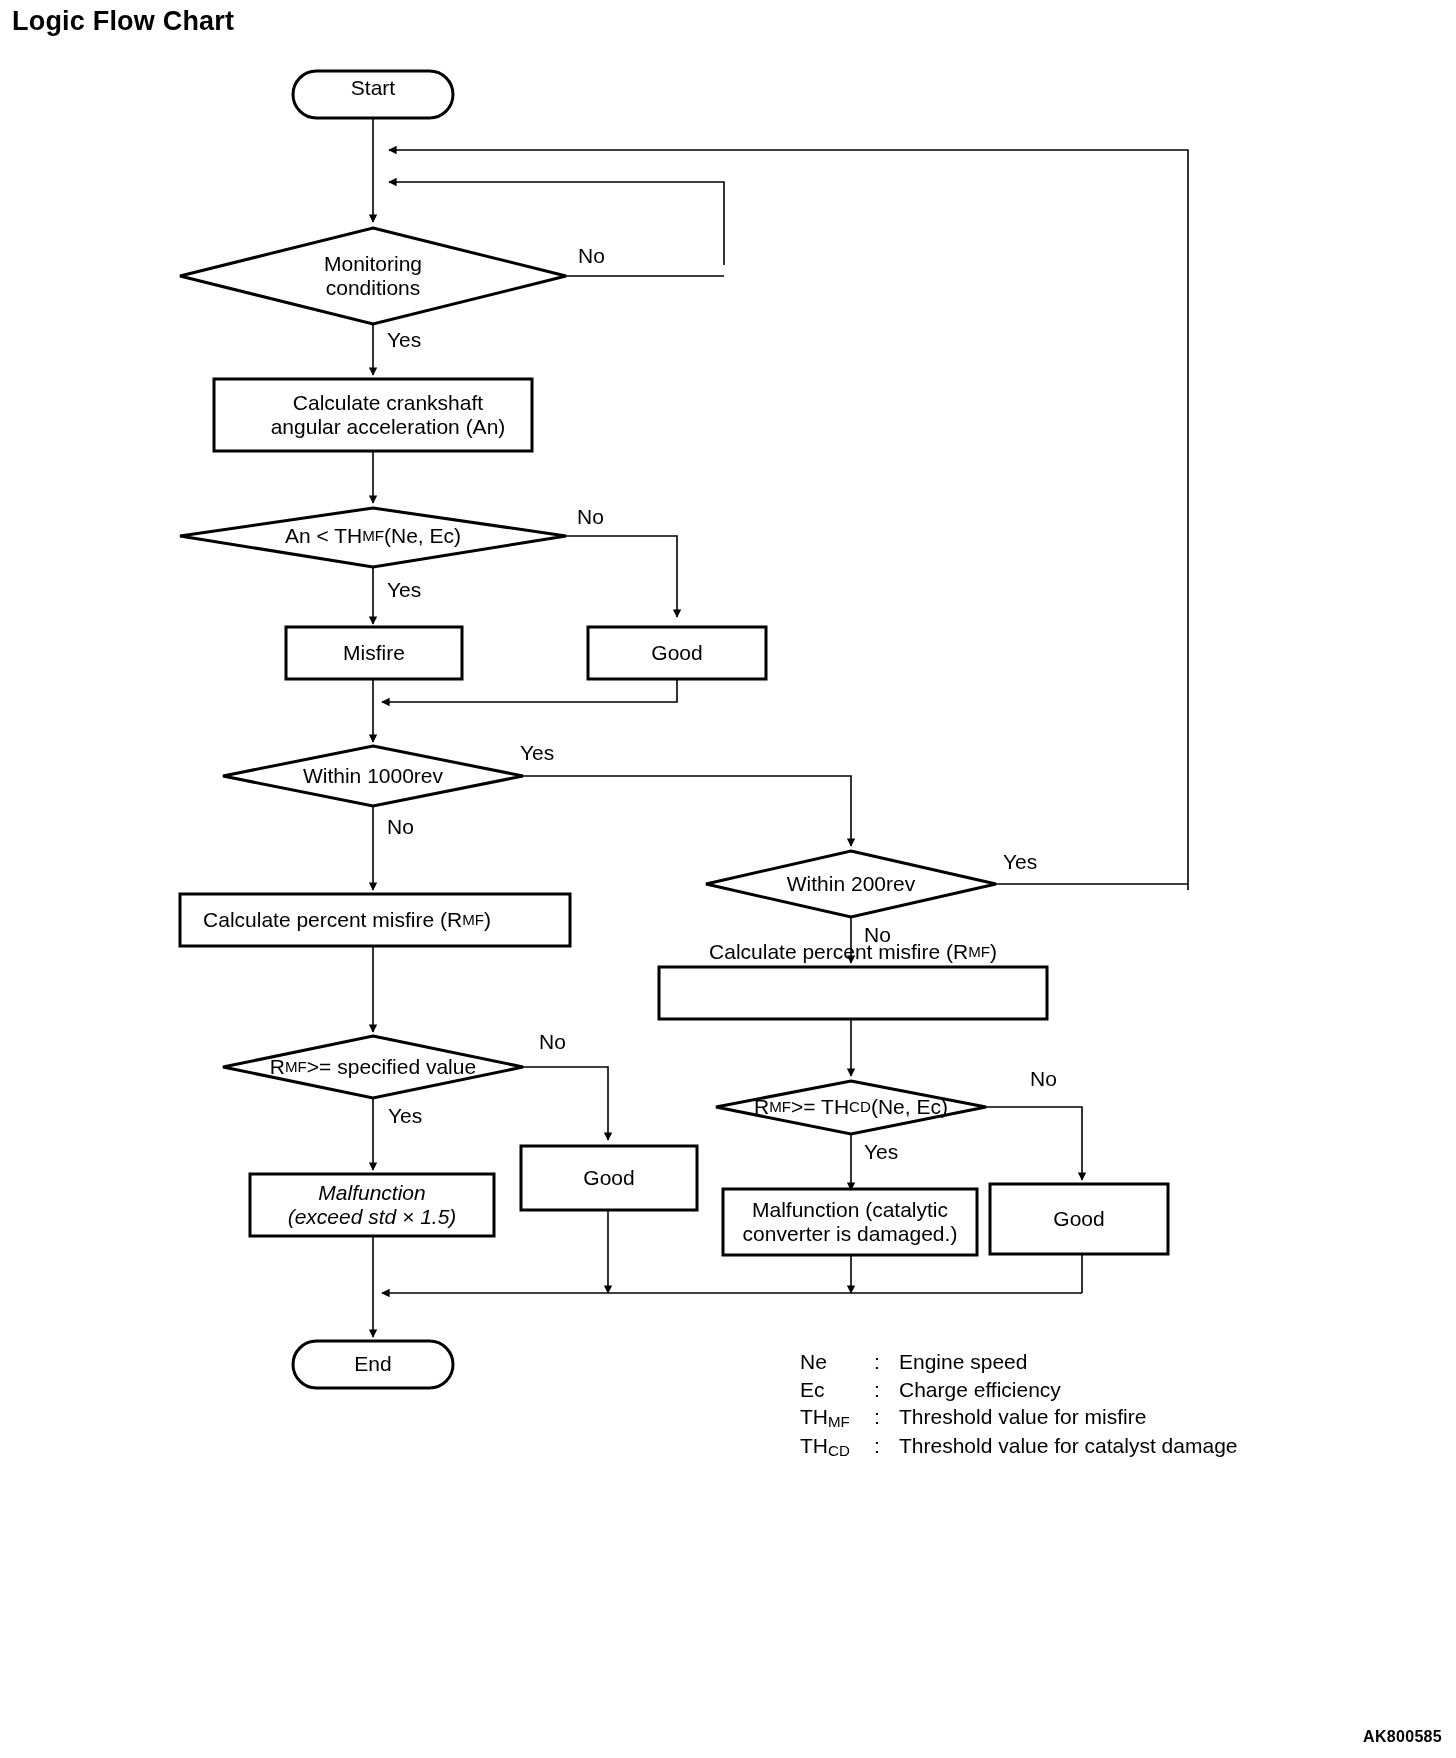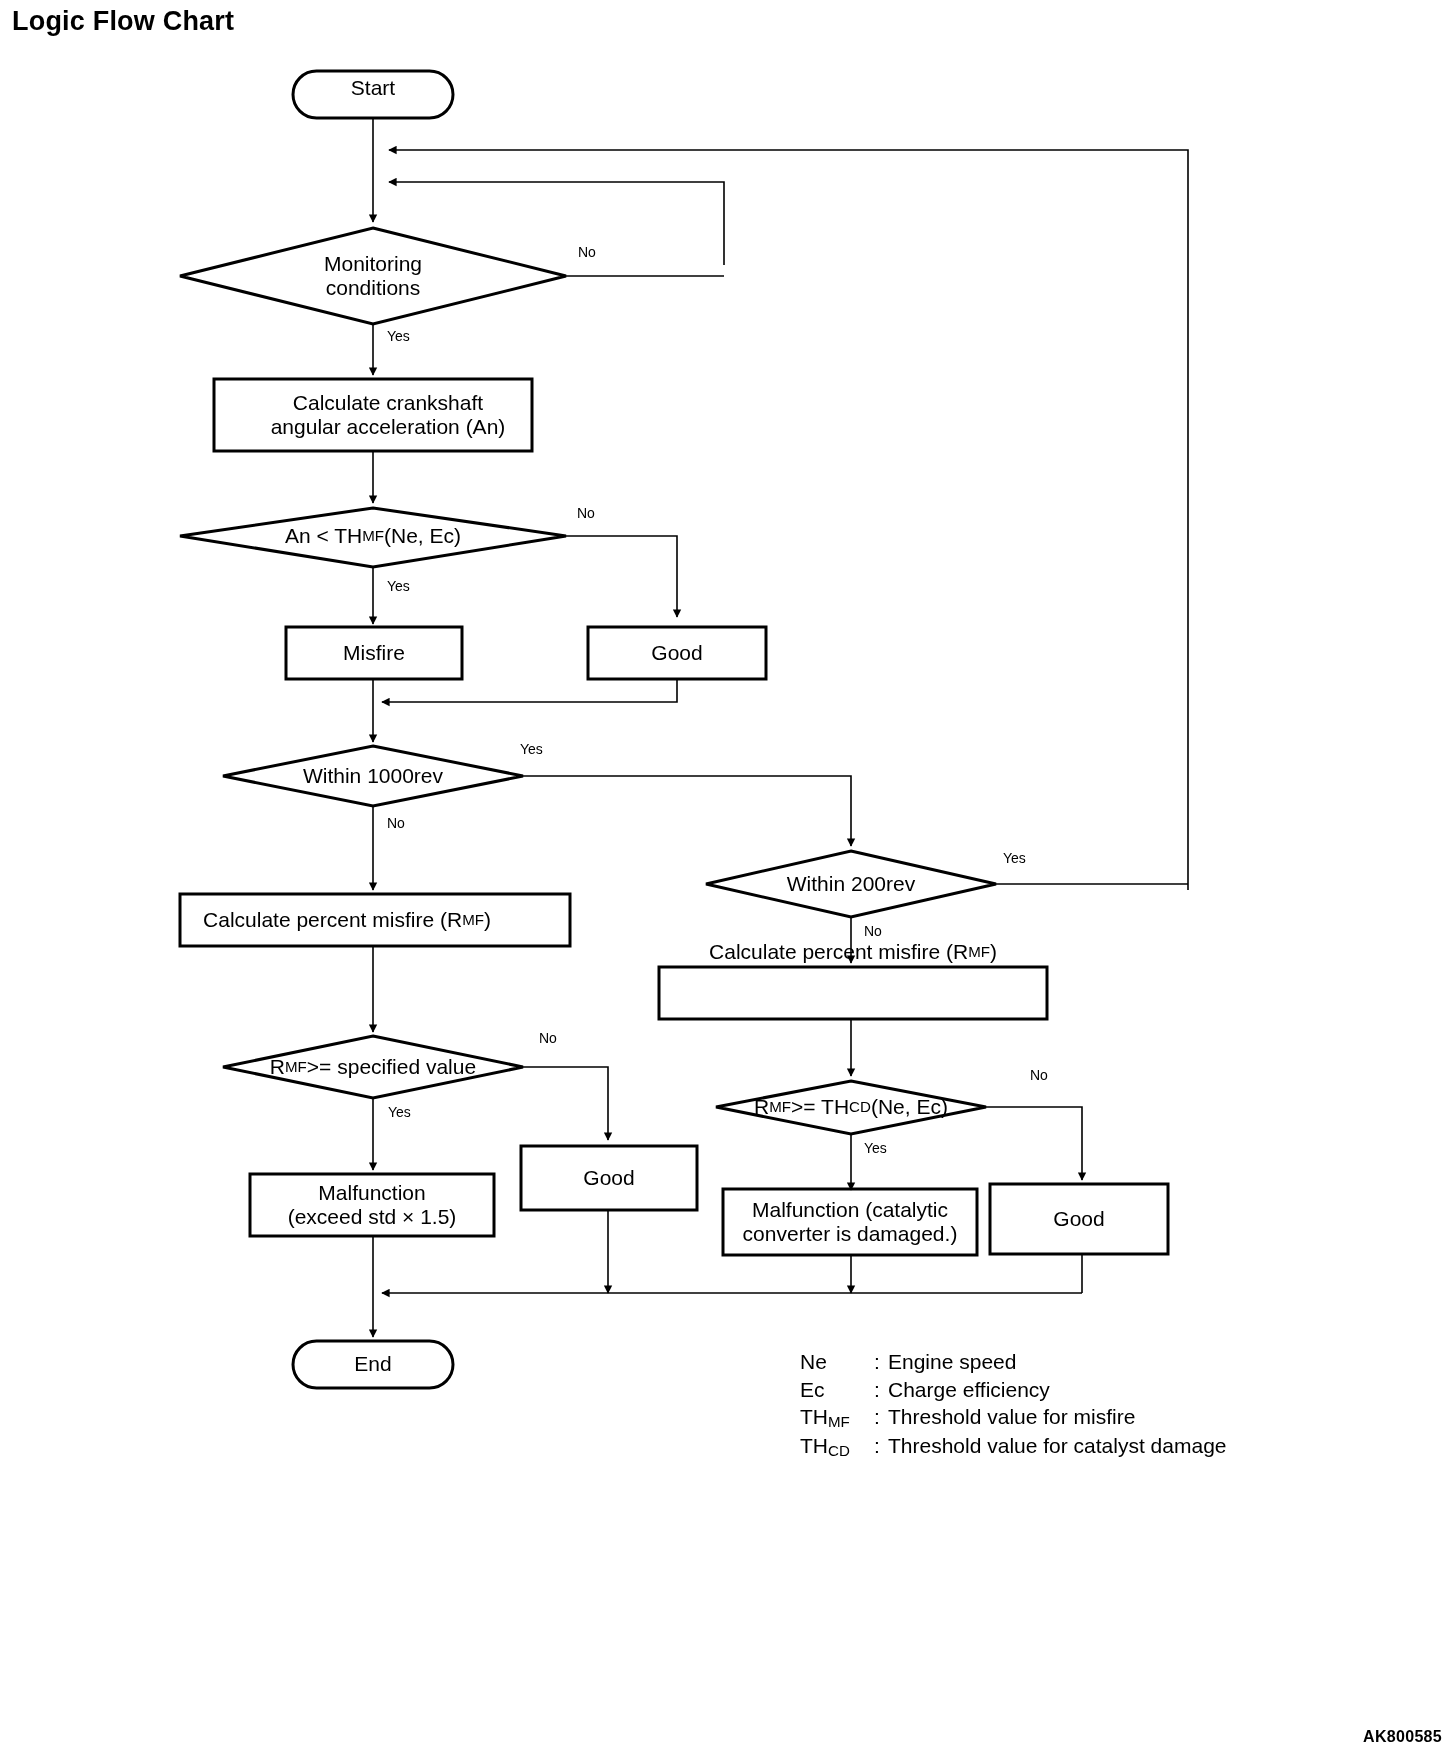--- a/index.html
+++ b/index.html
@@ -15,30 +15,30 @@
   #canvas{position:absolute;left:0;top:0;width:1456px;height:1758px;}
   .node-label{
     position:absolute;
     display:flex;align-items:center;justify-content:center;
     text-align:center;
     font-size:21px;line-height:1.16;
     pointer-events:none;
     white-space:pre-line;
   }
   .edge-label{
-    position:absolute;font-size:14px;line-height:1;
+    position:absolute;font-size:21px;line-height:1;
   }
   .legend{
     position:absolute;left:800px;top:1348px;
     font-size:21px;line-height:1.32;
   }
   .legend-row{display:flex;}
   .legend-key{width:74px;flex:0 0 74px;}
   .legend-sep{width:14px;flex:0 0 14px;}
-  .legend-val{white-space:nowrap;}
+  .legend-val{white-space:nowrap;margin-left:11px;}
   #doc-code{
     position:absolute;right:14px;bottom:12px;
     font-size:16px;font-weight:bold;letter-spacing:.3px;
   }
   sub{font-size:.72em;vertical-align:-.18em;}
 </style>
 </head>
 <body>
 
 <div id="page-title">Logic Flow Chart</div>
@@ -146,21 +146,21 @@
 <div class="node-label" style="left:736px;top:866px;width:230px;height:36px;">Within 200rev</div>
 
 <div class="node-label" style="left:180px;top:894px;width:334px;height:52px;">Calculate percent misfire (R<sub>MF</sub>)</div>
 
 <div class="node-label" style="left:659px;top:930px;width:388px;height:44px;">Calculate percent misfire (R<sub>MF</sub>)</div>
 
 <div class="node-label" style="left:248px;top:1049px;width:250px;height:36px;">R<sub>MF</sub> &gt;= specified value</div>
 
 <div class="node-label" style="left:731px;top:1089px;width:240px;height:36px;">R<sub>MF</sub> &gt;= TH<sub>CD</sub> (Ne, Ec)</div>
 
-<div class="node-label" style="left:250px;top:1174px;width:244px;height:62px;">Malfunction
+<div class="node-label" style="left:250px;top:1174px;width:244px;height:62px;font-style:italic;">Malfunction
 (exceed std × 1.5)</div>
 
 <div class="node-label" style="left:521px;top:1146px;width:176px;height:64px;">Good</div>
 
 <div class="node-label" style="left:723px;top:1189px;width:254px;height:66px;">Malfunction (catalytic
 converter is damaged.)</div>
 
 <div class="node-label" style="left:990px;top:1184px;width:178px;height:70px;">Good</div>
 
 <div class="node-label" style="left:293px;top:1341px;width:160px;height:47px;">End</div>

